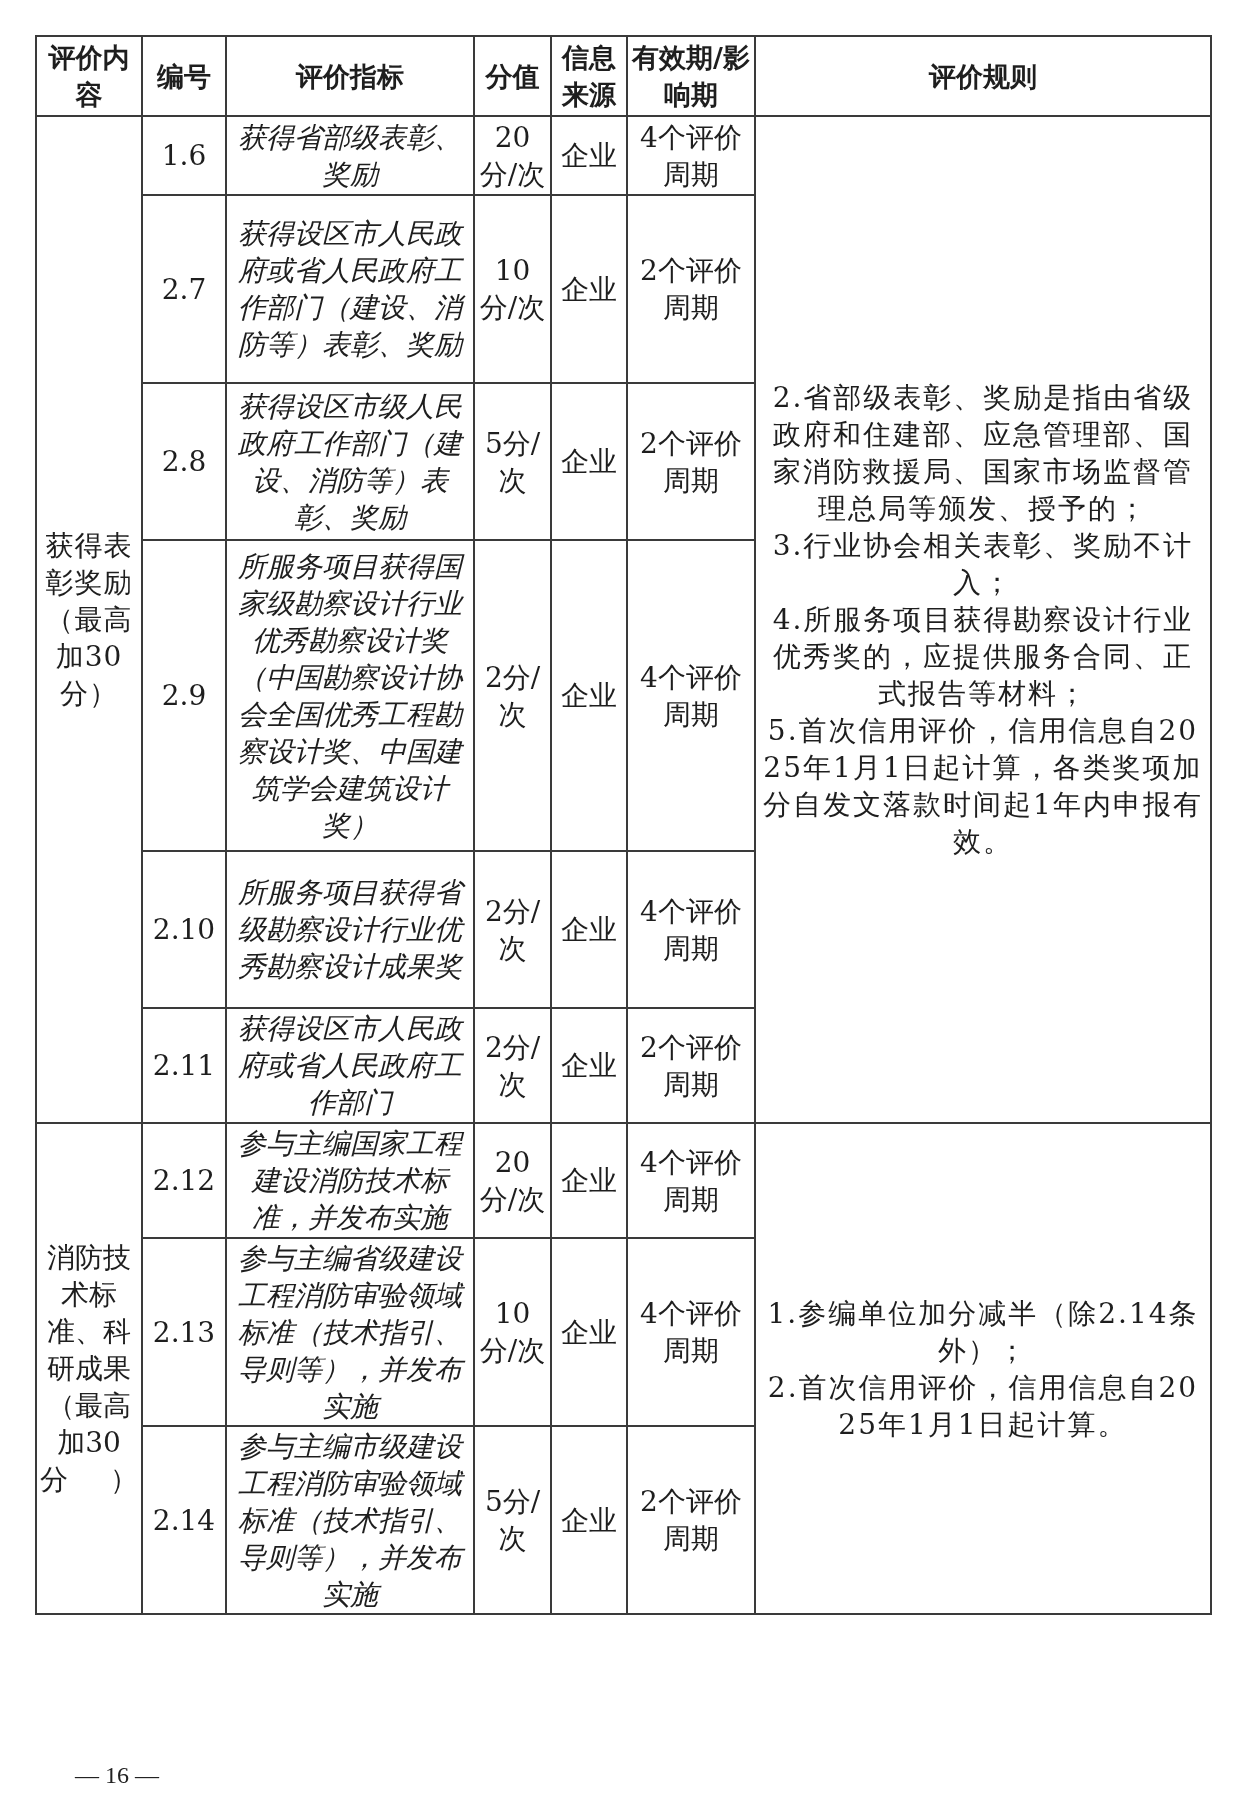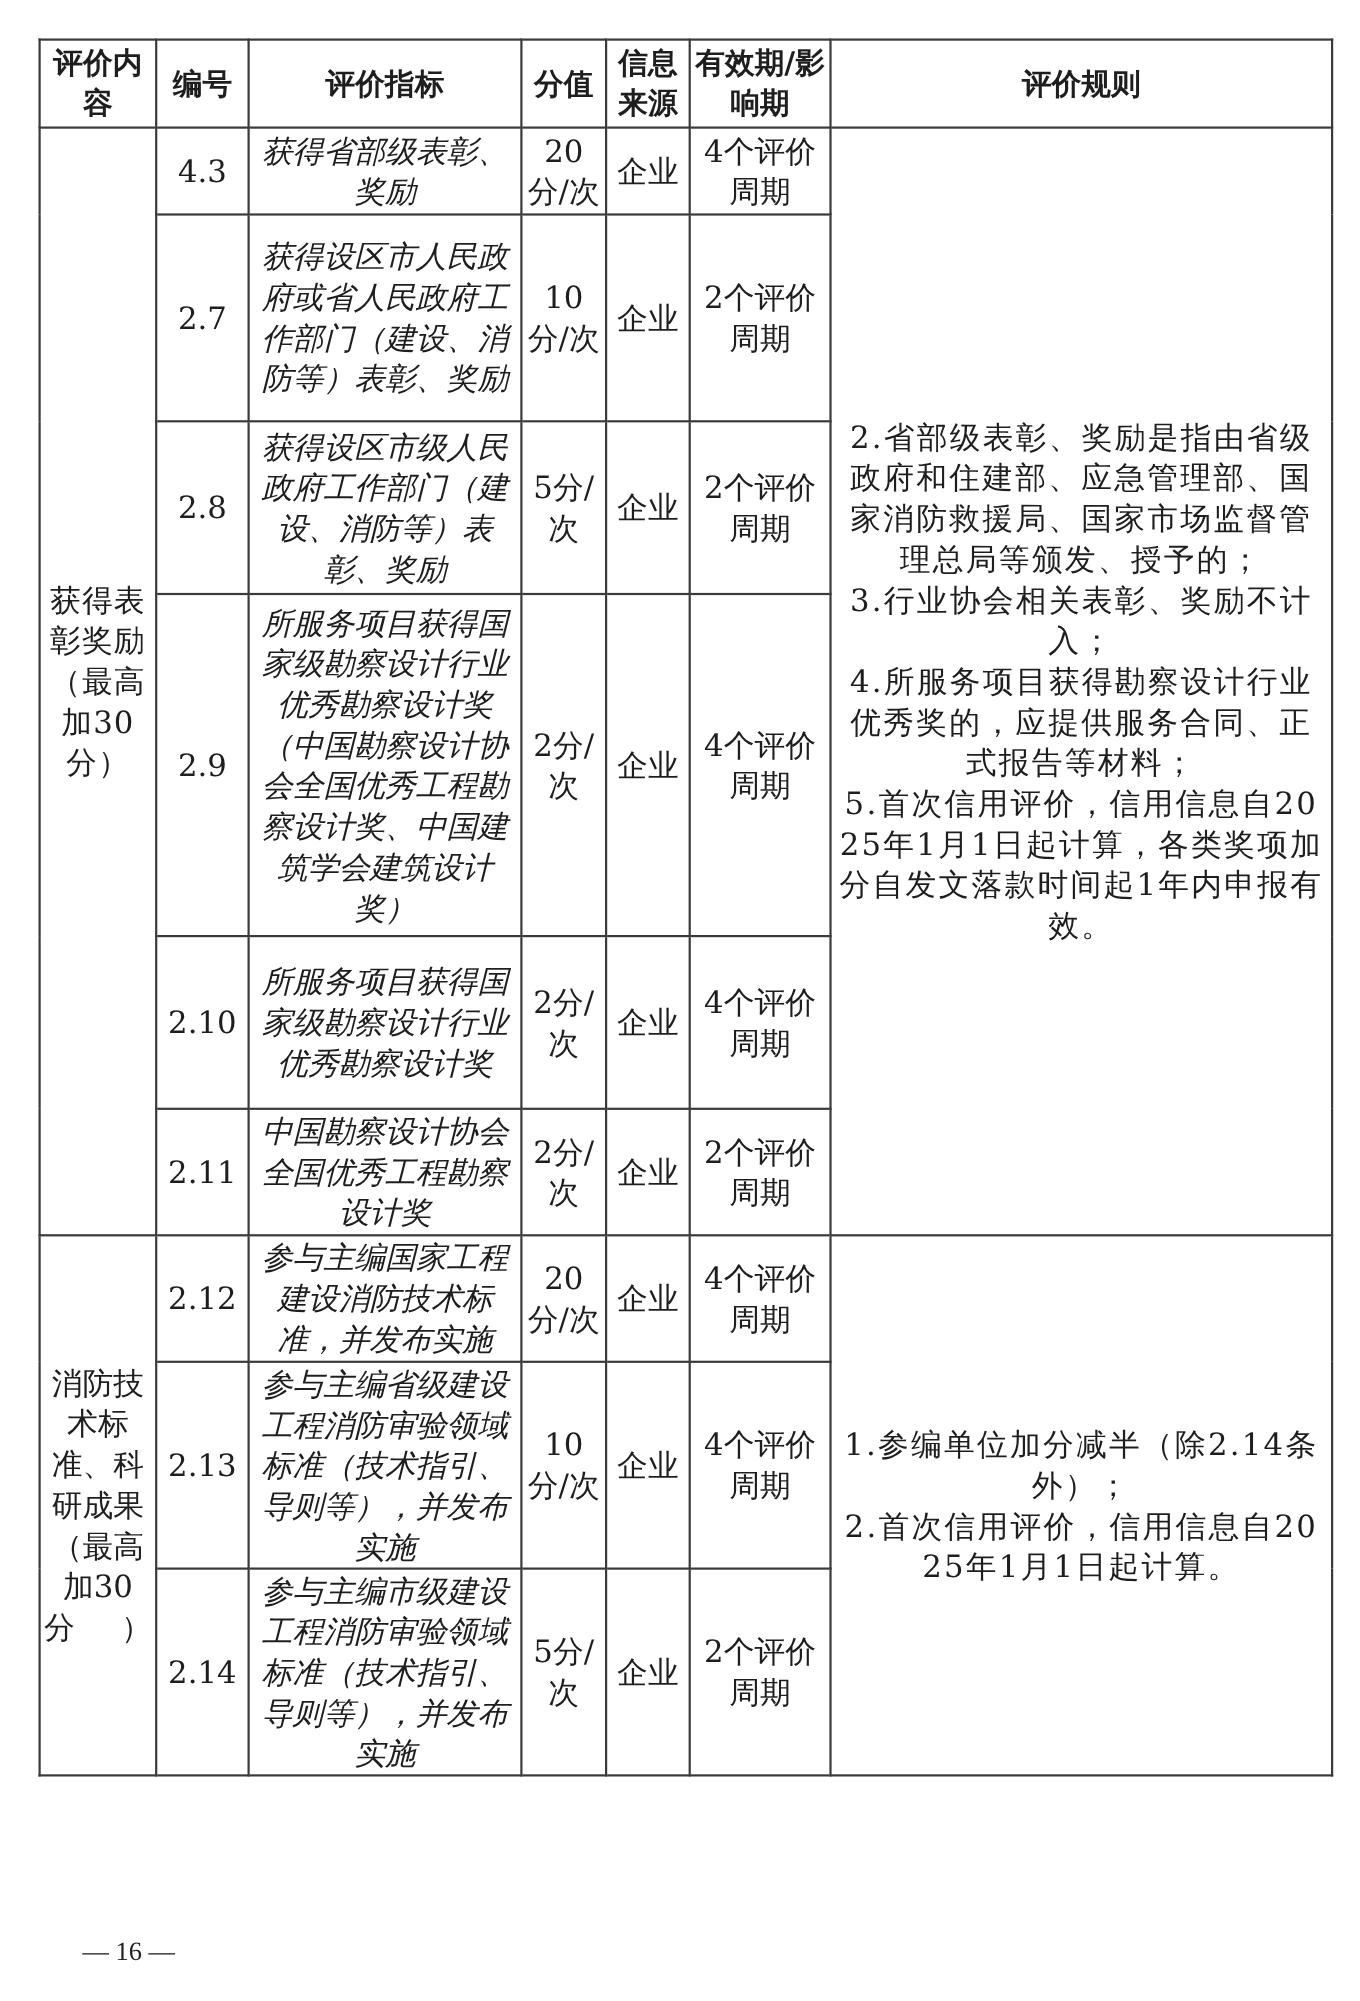--- a/index.html
+++ b/index.html
@@ -38,21 +38,21 @@
     <th>编号</th>
     <th>评价指标</th>
     <th>分值</th>
     <th>信息来源</th>
     <th>有效期/影响期</th>
     <th>评价规则</th>
   </tr>
 
   <tr style="height:79px">
     <td class="cat" rowspan="6">获得表彰奖励（最高加30分）</td>
-    <td>4.3</td>
+    <td>1.6</td>
     <td class="ind">获得省部级表彰、奖励</td>
     <td class="pts">20分/次</td>
     <td>企业</td>
     <td>4个评价周期</td>
     <td class="rules" rowspan="6">
           <div style="white-space:pre-line">2.省部级表彰、奖励是指由省级政府和住建部、应急管理部、国家消防救援局、国家市场监督管理总局等颁发、授予的；
 3.行业协会相关表彰、奖励不计入；
 4.所服务项目获得勘察设计行业优秀奖的，应提供服务合同、正式报告等材料；
 5.首次信用评价，信用信息自2025年1月1日起计算，各类奖项加分自发文落款时间起1年内申报有效。</div>
         </td>
@@ -73,28 +73,28 @@
   </tr>
   <tr style="height:311px">
     <td>2.9</td>
     <td class="ind">所服务项目获得国家级勘察设计行业优秀勘察设计奖（中国勘察设计协会全国优秀工程勘察设计奖、中国建筑学会建筑设计奖）</td>
     <td class="pts">2分/次</td>
     <td>企业</td>
     <td>4个评价周期</td>
   </tr>
   <tr style="height:157px">
     <td>2.10</td>
-    <td class="ind">所服务项目获得国家级勘察设计行业优秀勘察设计奖</td>
+    <td class="ind">所服务项目获得省级勘察设计行业优秀勘察设计成果奖</td>
     <td class="pts">2分/次</td>
     <td>企业</td>
     <td>4个评价周期</td>
   </tr>
   <tr style="height:115px">
     <td>2.11</td>
-    <td class="ind">中国勘察设计协会全国优秀工程勘察设计奖</td>
+    <td class="ind">获得设区市人民政府或省人民政府工作部门</td>
     <td class="pts">2分/次</td>
     <td>企业</td>
     <td>2个评价周期</td>
   </tr>
 
   <tr style="height:115px">
     <td class="cat2" rowspan="3">消防技术标准、科研成果（最高加30分）</td>
     <td>2.12</td>
     <td class="ind">参与主编国家工程建设消防技术标准，并发布实施</td>
     <td class="pts">20分/次</td>

